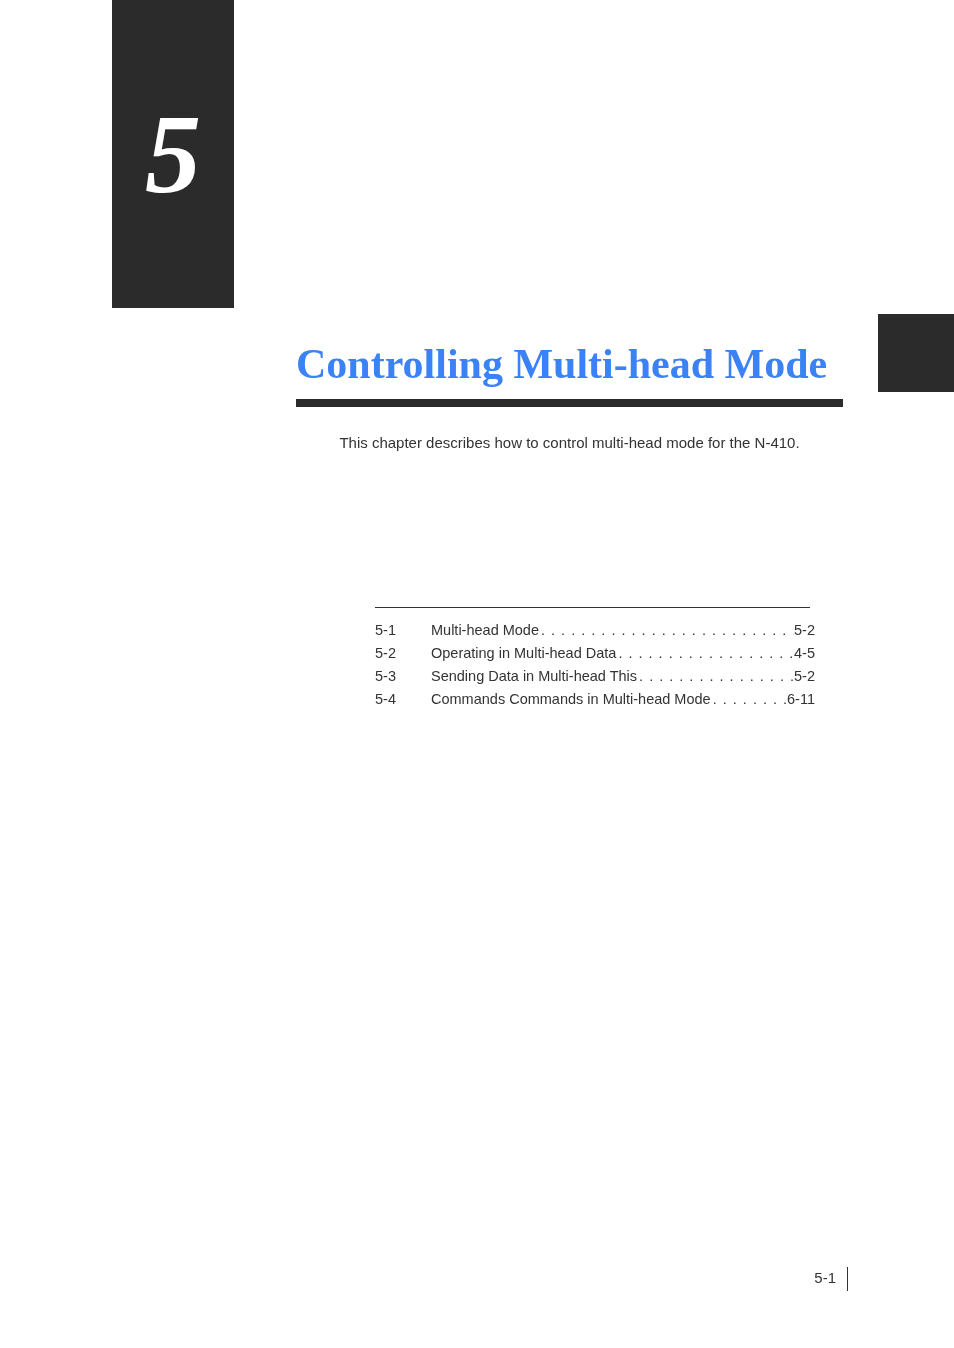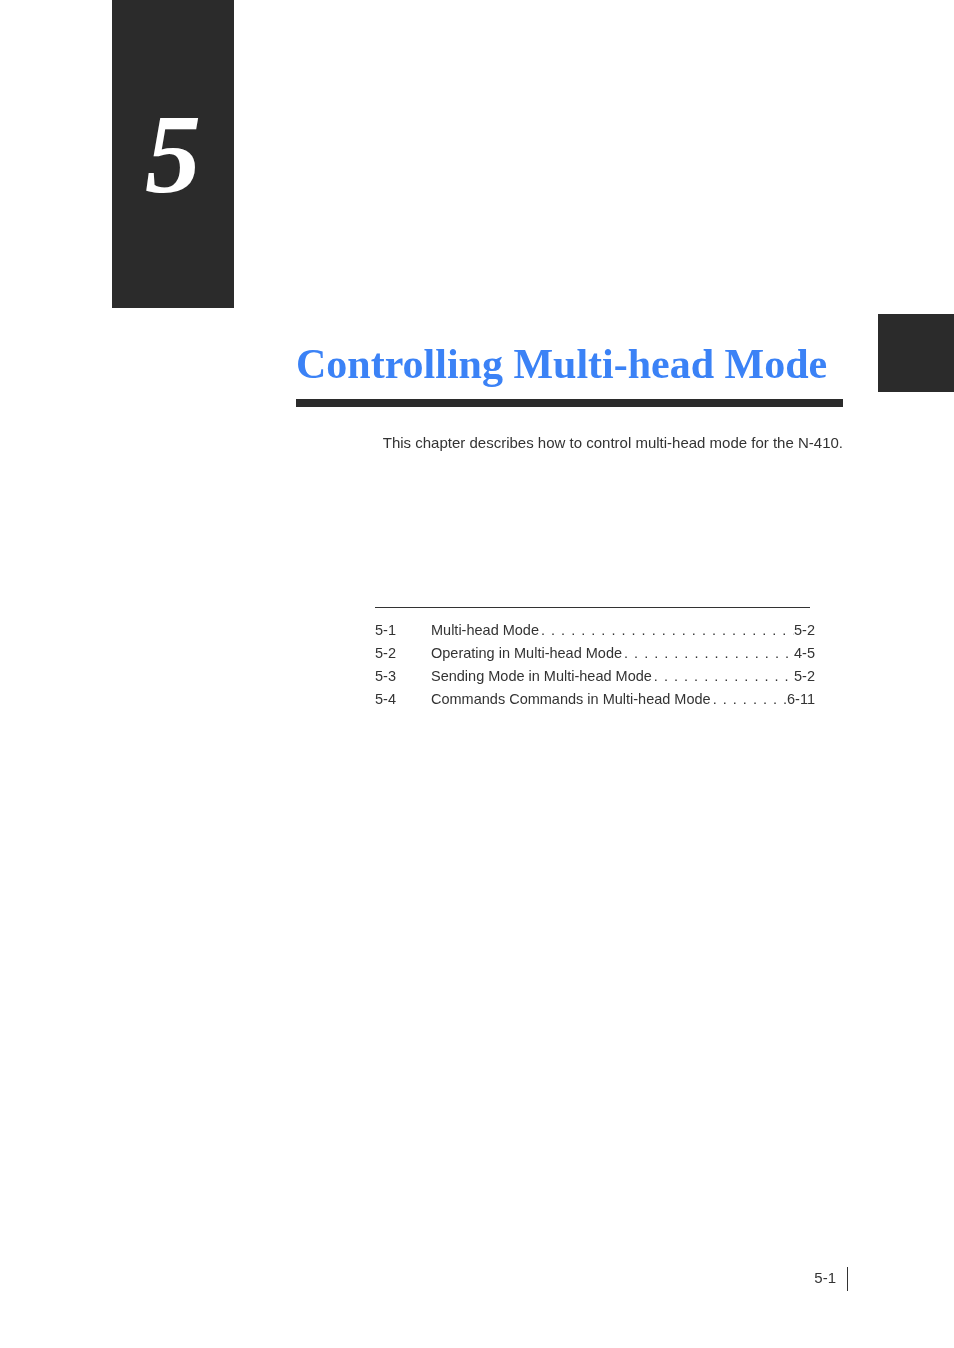--- a/index.html
+++ b/index.html
@@ -58,21 +58,21 @@
       height: 8px;
       background: #2b2b2b;
     }
     .chapter-description {
       position: absolute;
       top: 434px;
       left: 296px;
       width: 547px;
       font-size: 15px;
       color: #333;
-      text-align: right;
+      text-align: center;
     }
     .toc-rule {
       position: absolute;
       top: 607px;
       left: 375px;
       width: 435px;
       height: 1px;
       background: #333;
     }
     .toc {
@@ -141,27 +141,27 @@
 
 <div class="toc">
   <div class="toc-row">
     <span class="toc-section">5-1</span>
     <span class="toc-entry-title">Multi-head Mode</span>
     <span class="toc-dots">. . . . . . . . . . . . . . . . . . . . . . . . . . . . . . . . . . . . . . . .</span>
     <span class="toc-page">5-2</span>
   </div>
   <div class="toc-row">
     <span class="toc-section">5-2</span>
-    <span class="toc-entry-title">Operating in Multi-head Mode</span>
+    <span class="toc-entry-title">Operating in Multi-head Data</span>
     <span class="toc-dots">. . . . . . . . . . . . . . . . . . . . . . . . . . . . . . . . . . . . . . . .</span>
     <span class="toc-page">4-5</span>
   </div>
   <div class="toc-row">
     <span class="toc-section">5-3</span>
-    <span class="toc-entry-title">Sending Mode in Multi-head Mode</span>
+    <span class="toc-entry-title">Sending Data in Multi-head This</span>
     <span class="toc-dots">. . . . . . . . . . . . . . . . . . . . . . . . . . . . . . . . . . . . . . . .</span>
     <span class="toc-page">5-2</span>
   </div>
   <div class="toc-row">
     <span class="toc-section">5-4</span>
     <span class="toc-entry-title">Commands Commands in Multi-head Mode</span>
     <span class="toc-dots">. . . . . . . . . . . . . . . . . . . . . . . . . . . . . . . . . . . . . . . .</span>
     <span class="toc-page">6-11</span>
   </div>
 </div>

